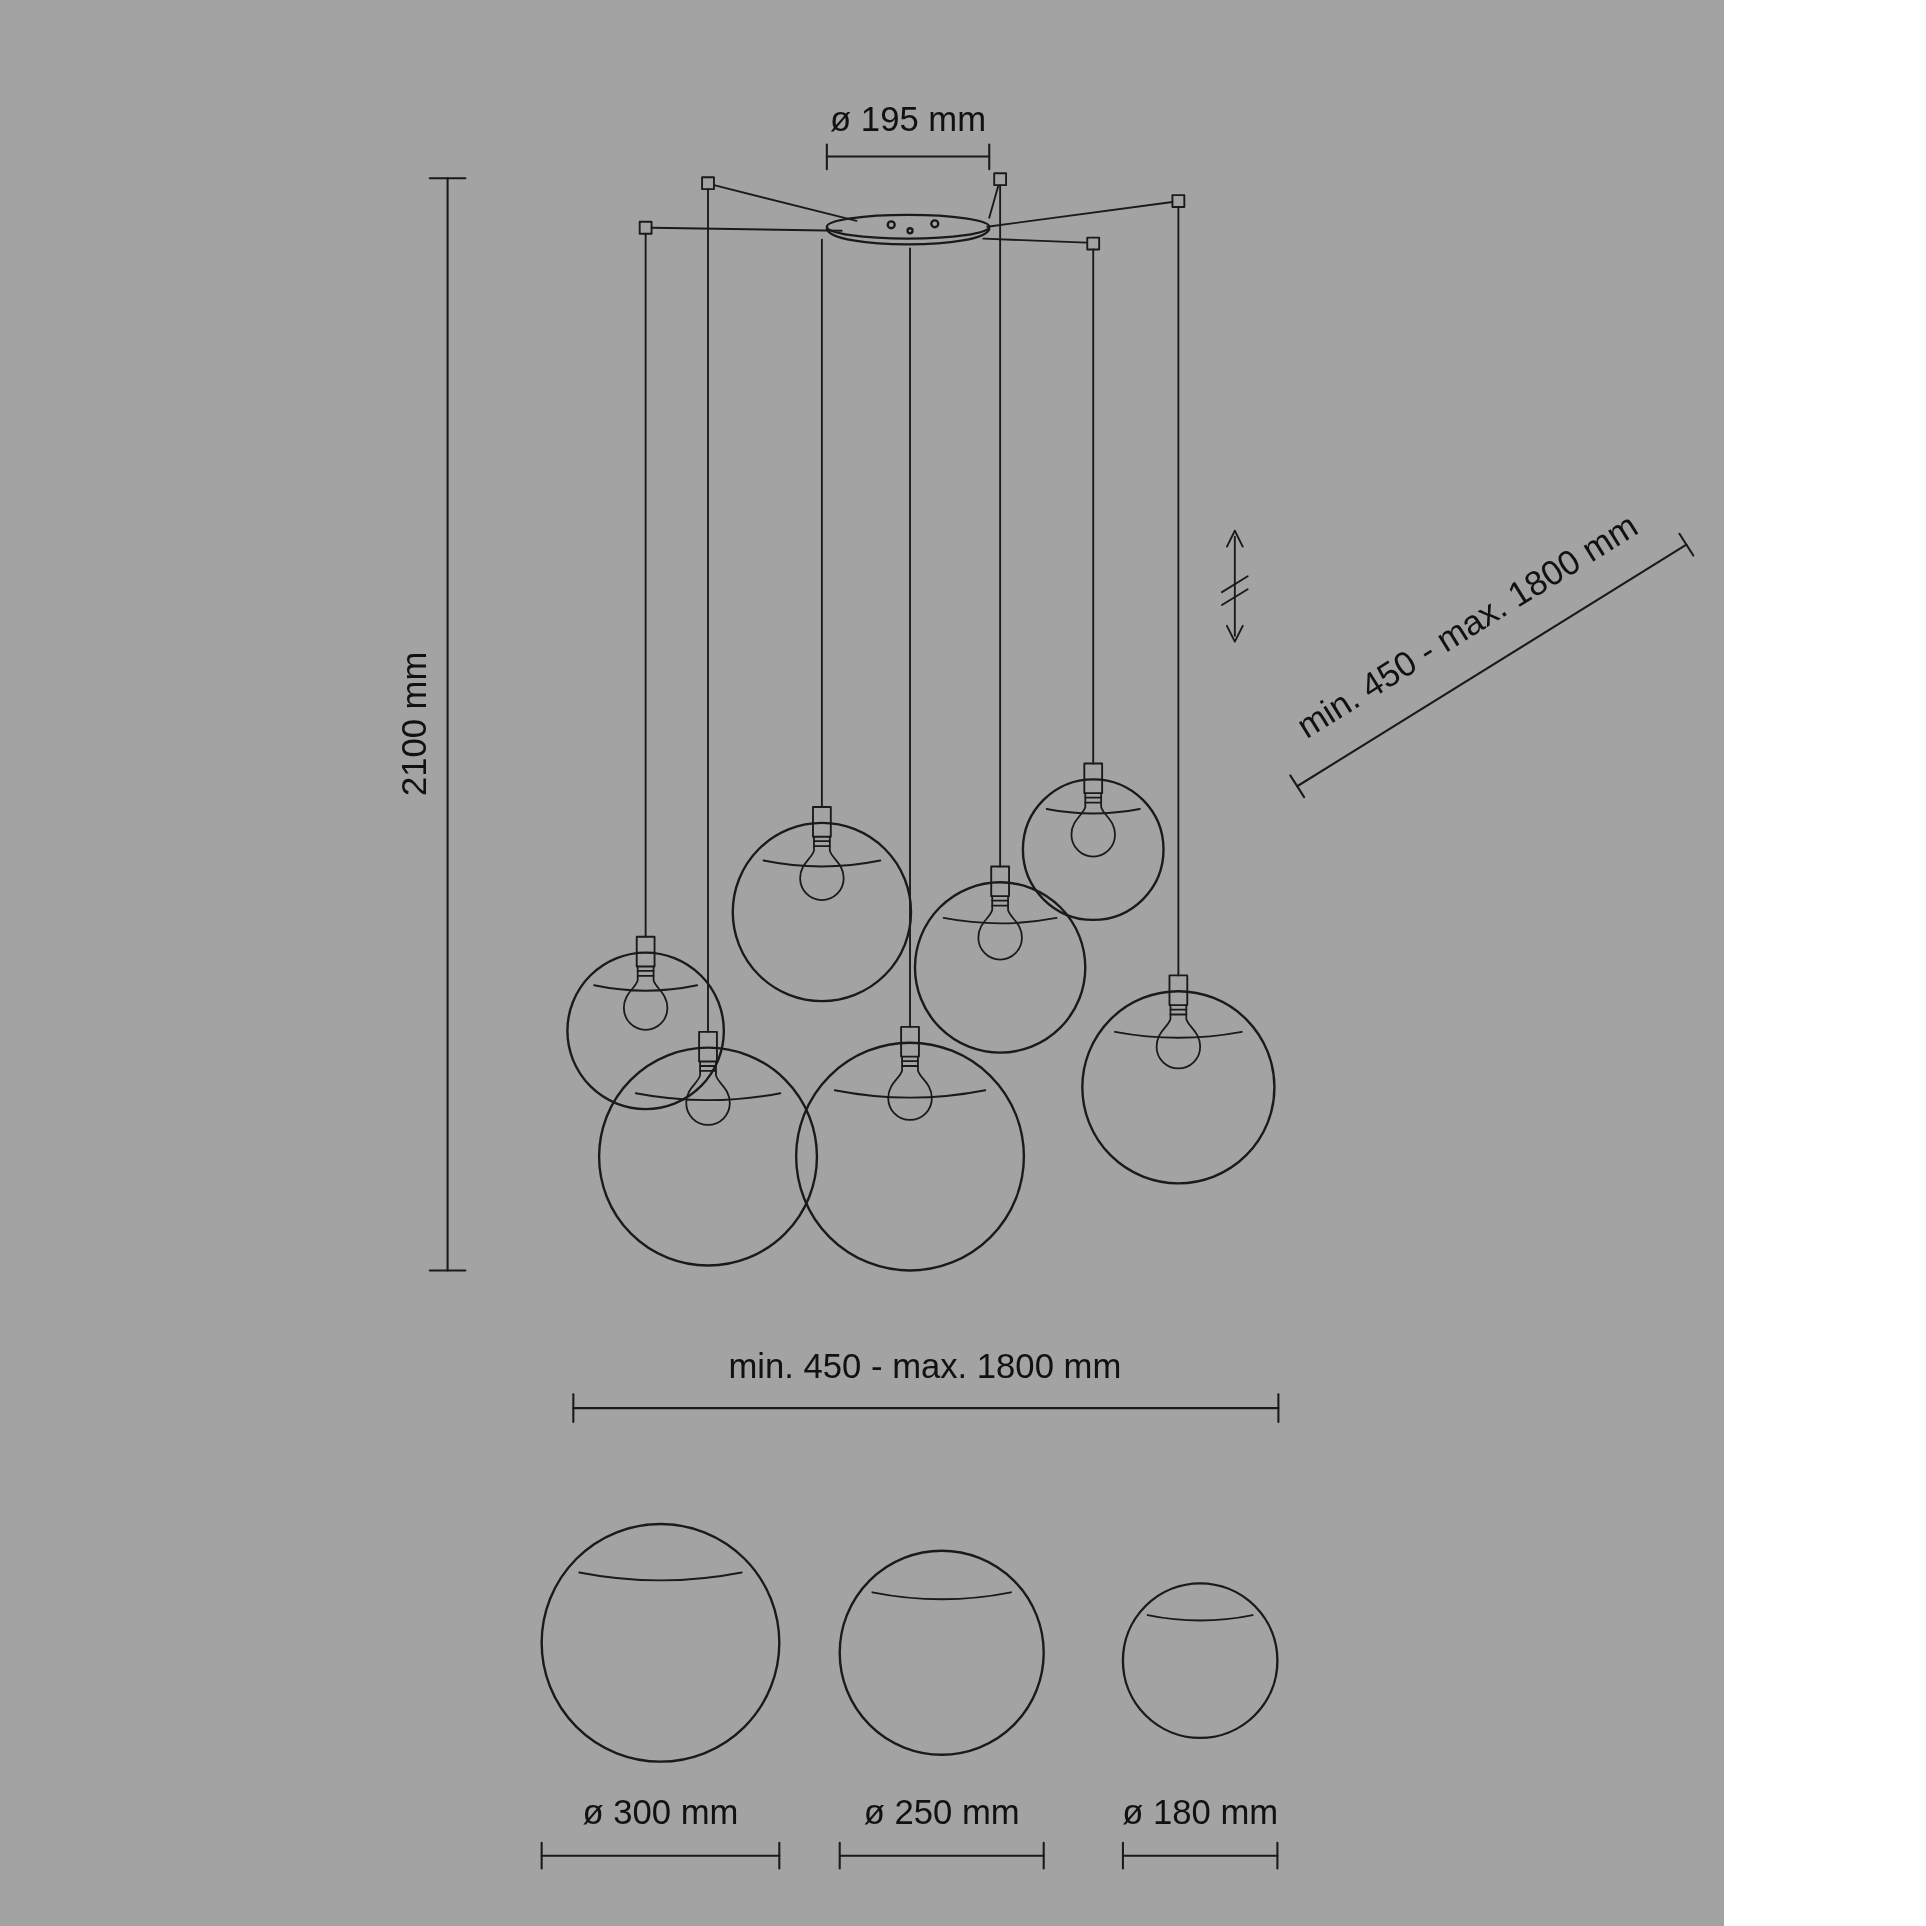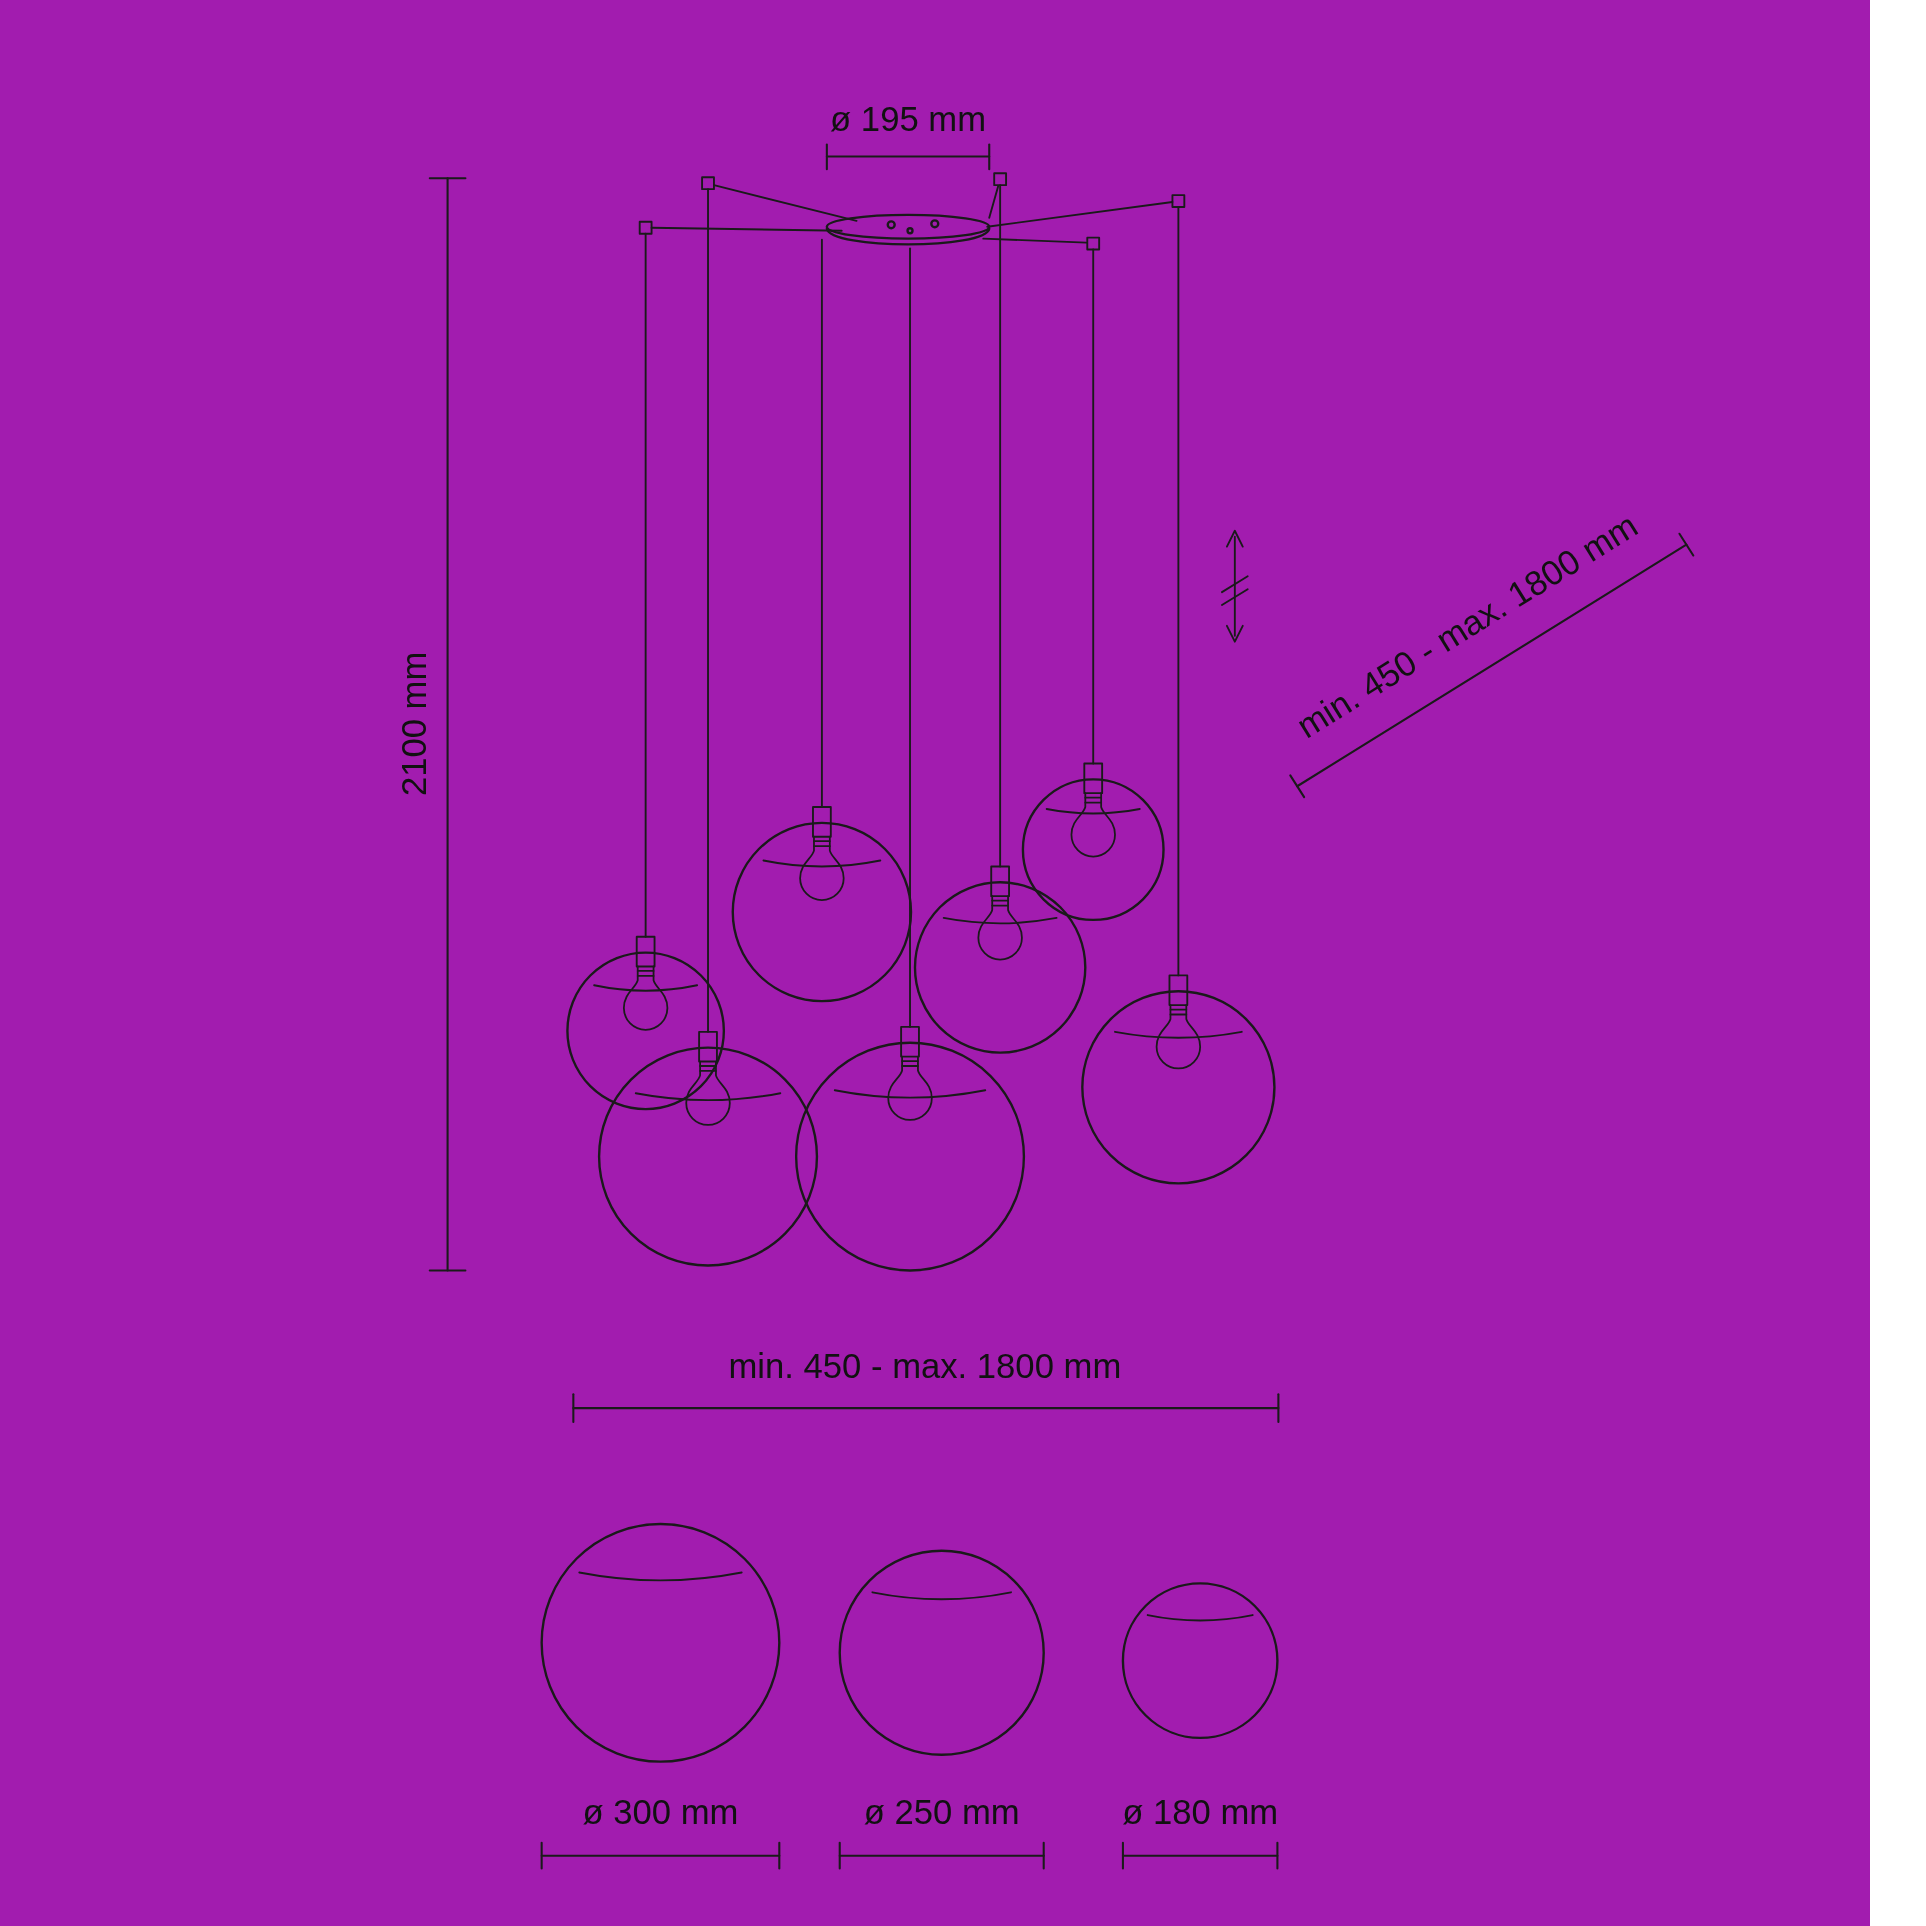--- a/index.html
+++ b/index.html
@@ -2,23 +2,23 @@
 <html><head>
 <meta charset="utf-8">
 <style>
   html, body {
     margin: 0;
     padding: 0;
     background: #ffffff;
   }
   .page {
     position: relative;
-    width: 1870px;
+    width: 1724px;
     height: 1927px;
-    background: #a21caf;
+    background: #a3a3a3;
     font-family: "Liberation Sans", sans-serif;
     overflow: hidden;
   }
   svg { position: absolute; left: 0; top: 0; }
   .stroke {
     stroke: #1a1a1a;
     fill: none;
     stroke-linecap: round;
     stroke-linejoin: round;
   }

